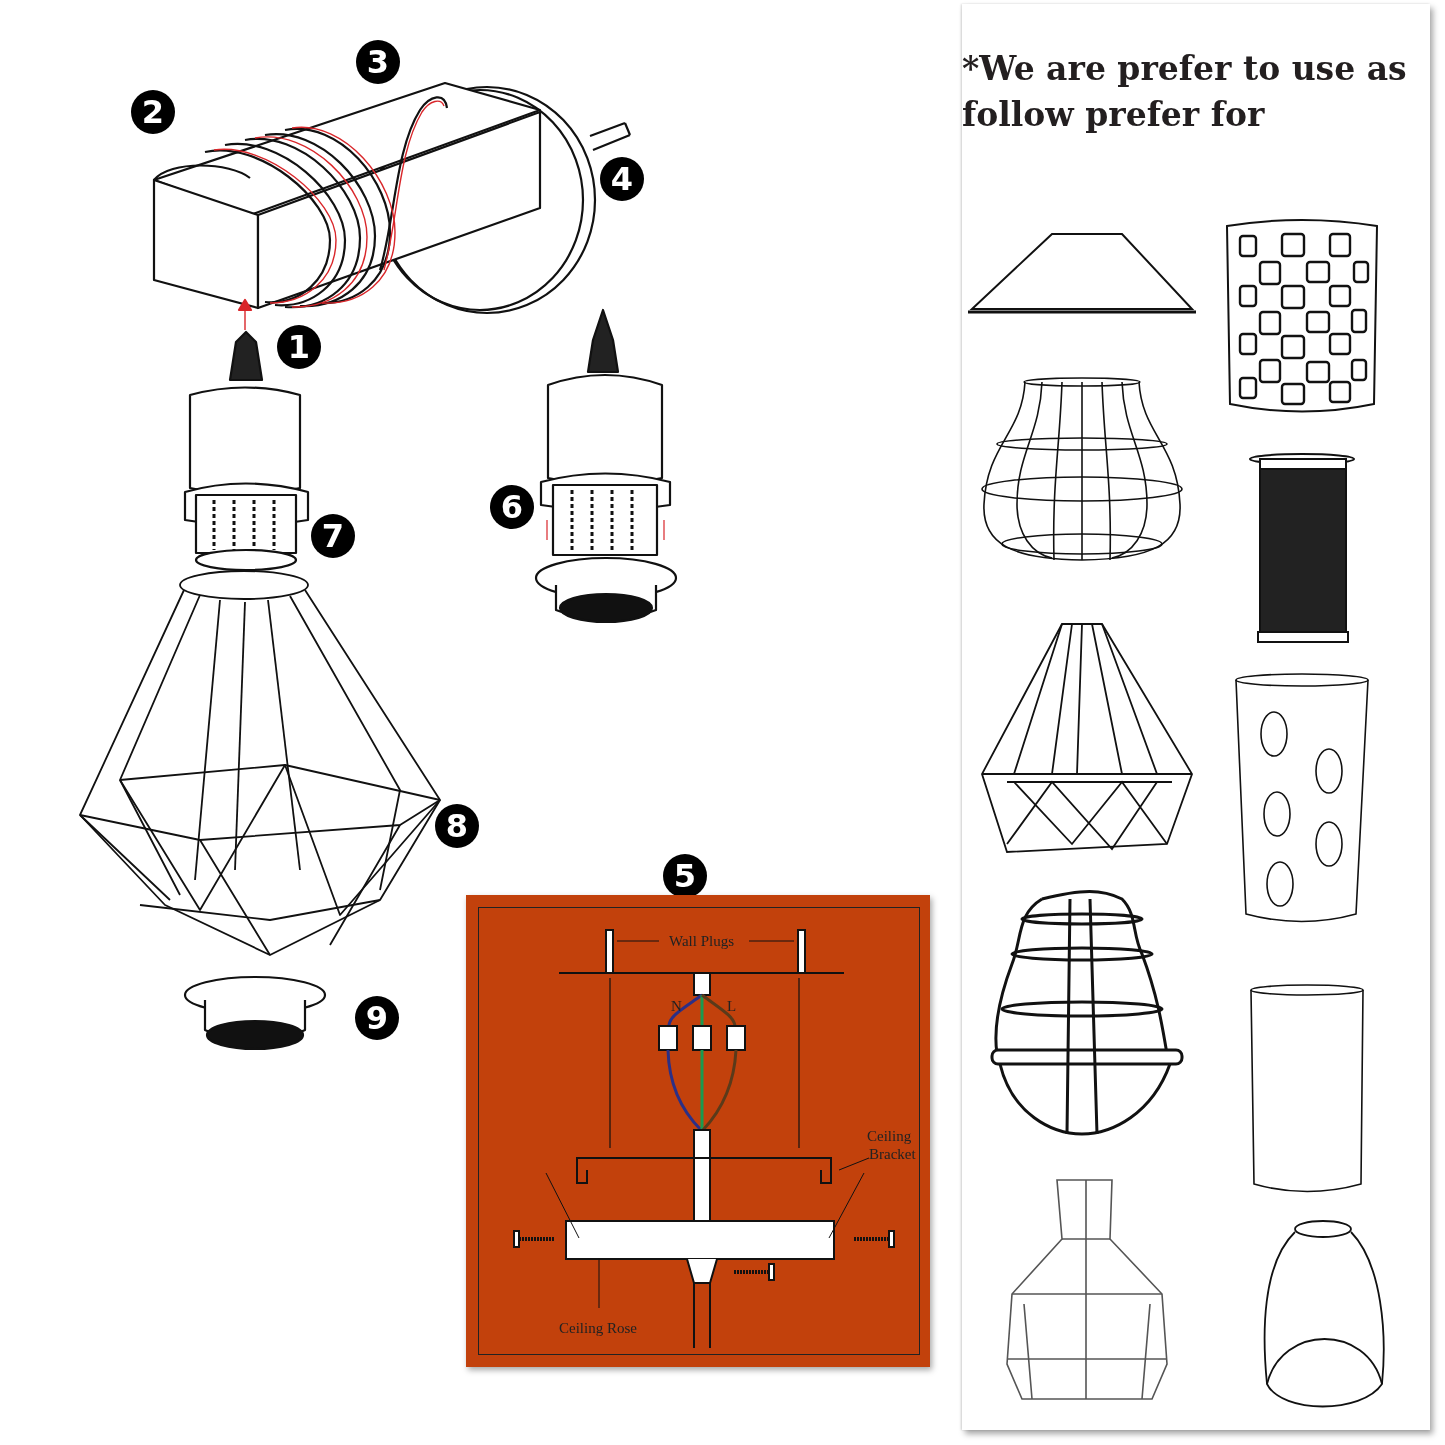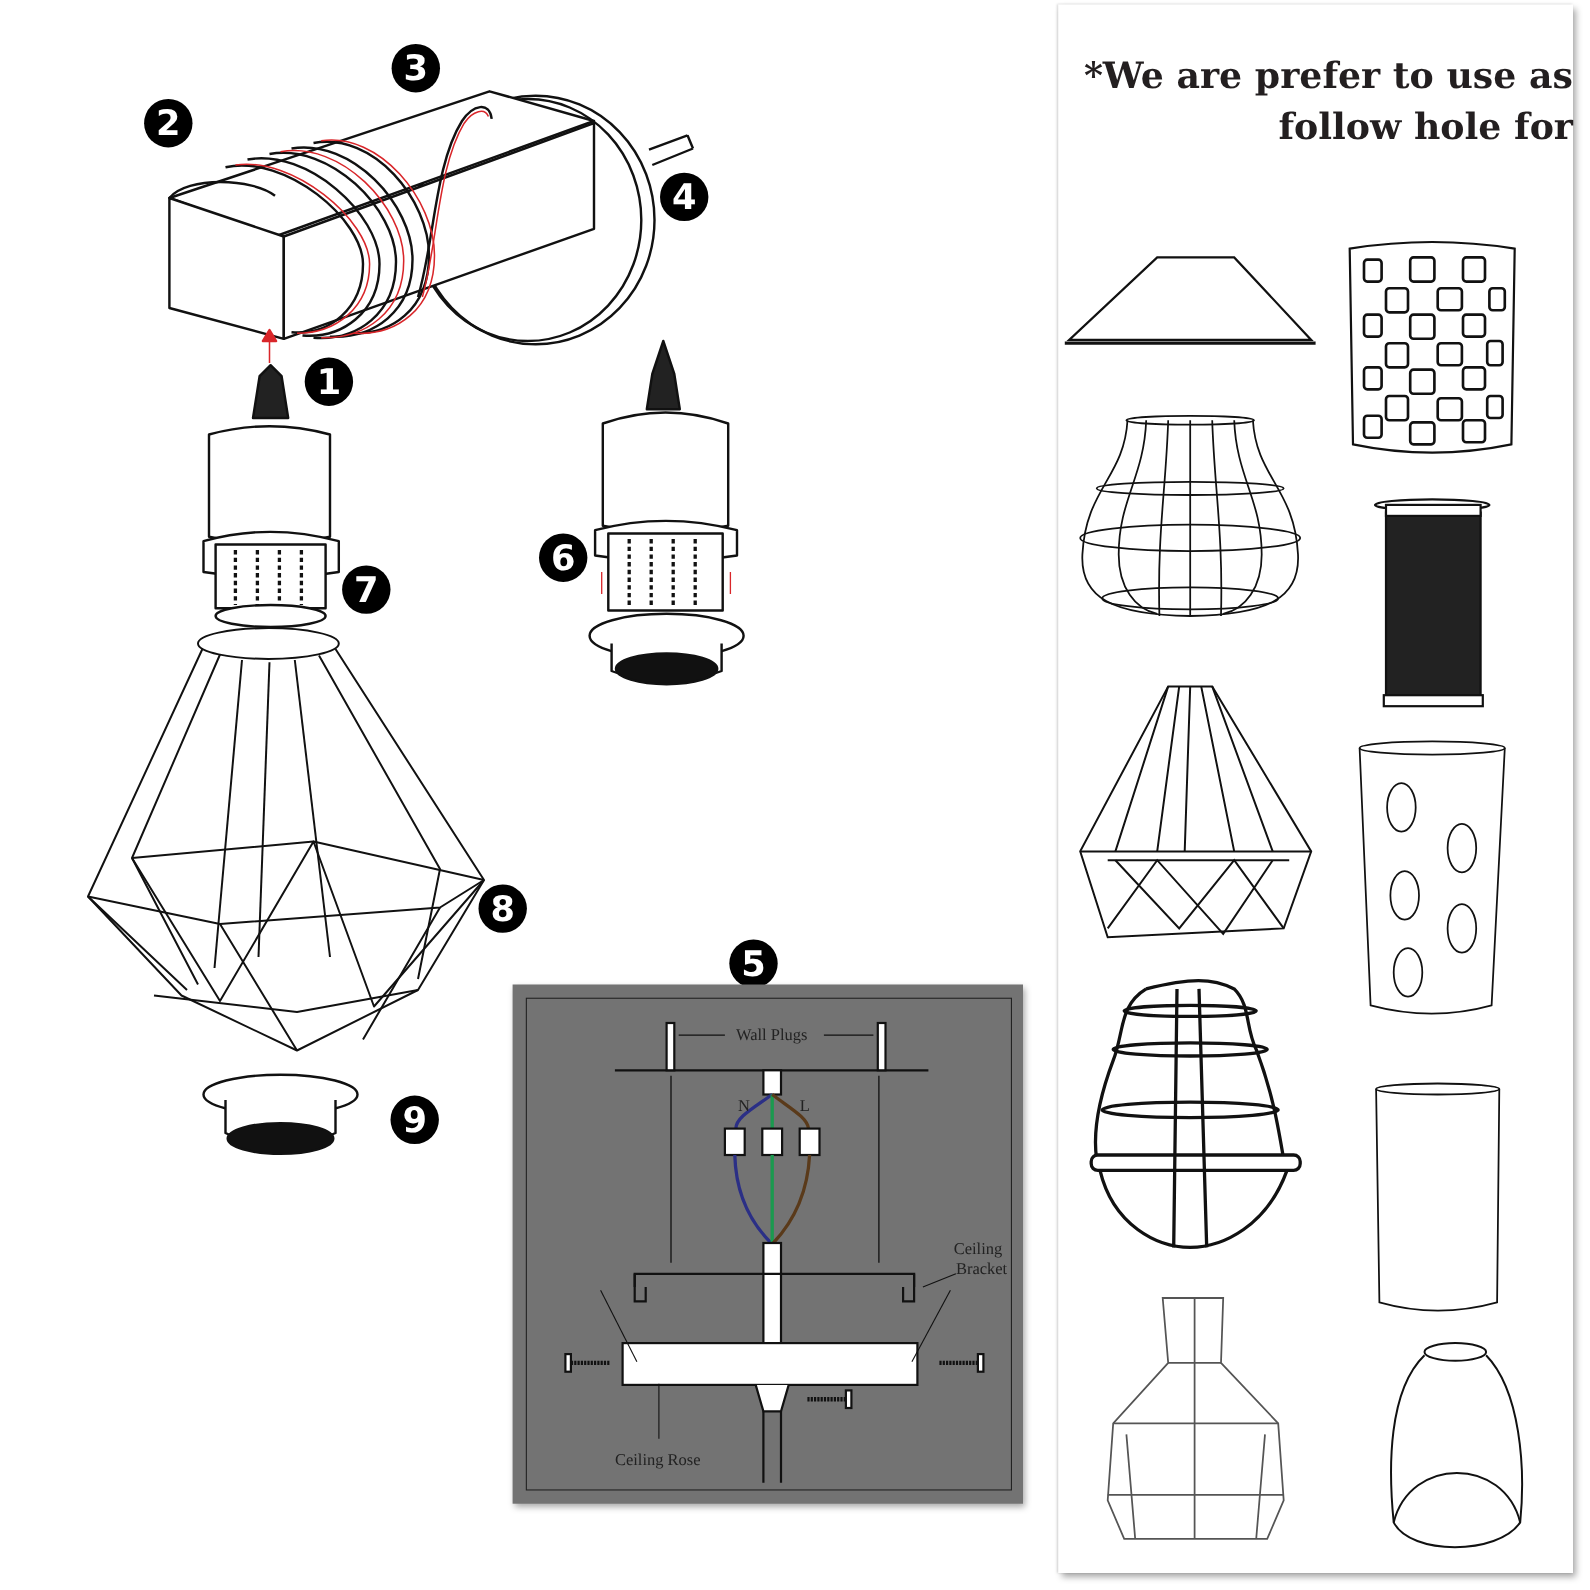--- a/index.html
+++ b/index.html
@@ -2,23 +2,23 @@
 <html><head>
 <meta charset="utf-8">
 <style>
   html,body{margin:0;padding:0;background:#ffffff;}
   body{width:1445px;height:1445px;position:relative;overflow:hidden;font-family:"Liberation Sans",sans-serif;}
   .badge{position:absolute;width:44px;height:44px;border-radius:50%;background:#000;color:#fff;
          font:bold 32px/44px "DejaVu Sans",sans-serif;text-align:center;}
   svg{position:absolute;left:0;top:0;}
   .panel{position:absolute;left:962px;top:4px;width:468px;height:1426px;background:#fff;
          box-shadow:3px 4px 6px rgba(0,0,0,0.35), -1px 0 2px rgba(0,0,0,0.15);}
-  .panel-title{position:absolute;left:0;top:42px;width:468px;text-align:right;
+  .panel-title{position:absolute;left:0;top:42px;width:468px;text-align:left;
          font:bold 33px/46px "DejaVu Serif",serif;color:#231f20;}
-  .wire-box{position:absolute;left:466px;top:895px;width:464px;height:472px;background:#737373;
+  .wire-box{position:absolute;left:466px;top:895px;width:464px;height:472px;background:#c2410c;
          box-shadow:2px 3px 6px rgba(0,0,0,0.35);}
   .wire-inner{position:absolute;left:12px;top:12px;width:440px;height:446px;border:1.5px solid #222;}
   .lbl{position:absolute;font:15px/17px "Liberation Serif",serif;color:#222;white-space:nowrap;}
 </style>
 </head>
 <body>
 
 <svg width="960" height="1445" viewBox="0 0 960 1445">
   <g fill="none" stroke="#111" stroke-width="2.2" stroke-linejoin="round">
 
@@ -154,21 +154,21 @@
     <span class="lbl" style="left:248px;top:90px;">L</span>
     <span class="lbl" style="left:388px;top:220px;font-family:Liberation Serif, serif;">Ceiling</span>
     <span class="lbl" style="left:390px;top:238px;">Bracket</span>
     <span class="lbl" style="left:80px;top:412px;">Ceiling Rose</span>
   </div>
 </div>
 
 <div class="panel">
   <div class="panel-title">
     <div>*We are prefer to use as</div>
-    <div>follow hole for</div>
+    <div>follow prefer for</div>
   </div>
   <svg width="468" height="1426" viewBox="0 0 468 1426">
     <g fill="none" stroke="#111" stroke-width="2">
 
       <g>
         <path d="M90 230 L160 230 L230 305 L10 305 Z"></path>
         <line x1="6" y1="308" x2="234" y2="308" stroke-width="3"></line>
       </g>
 
       <g>

